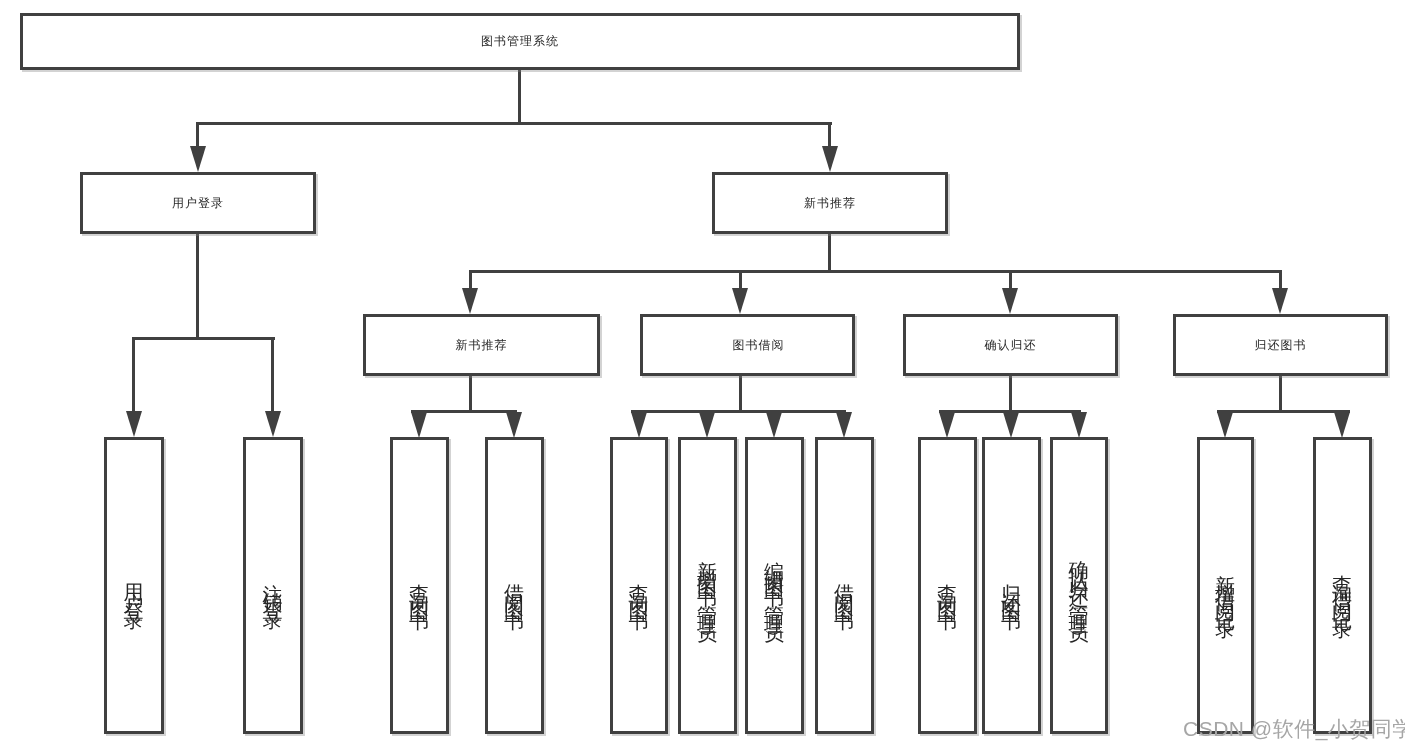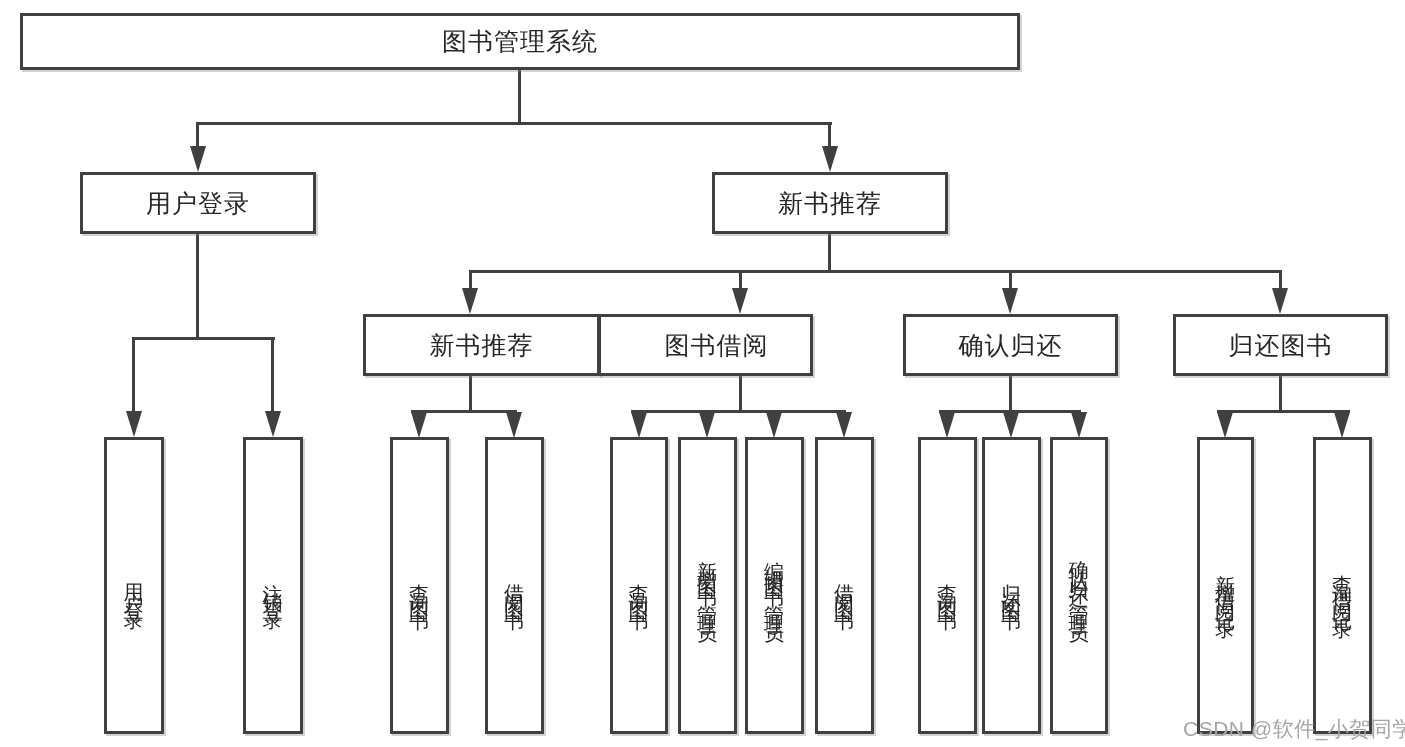--- a/index.html
+++ b/index.html
@@ -16,34 +16,34 @@
     position: absolute;
     box-sizing: border-box;
     background: #ffffff;
     border: 3px solid #404040;
     display: flex;
     align-items: center;
     justify-content: center;
     box-shadow: 2px 2px 0 rgba(130,130,130,0.35);
     z-index: 2;
   }
-  .hbox { font-size: 25px; letter-spacing: 1px; }
+  .hbox { font-size: 12px; letter-spacing: 1px; }
   .vbox {
     writing-mode: vertical-rl;
     text-orientation: mixed;
     font-size: 20px;
     letter-spacing: 9px;
     line-height: 1;
   }
   
   .b-root { left: 20px;  top: 13px;  width: 1000px; height: 57px; }
   .b-ul   { left: 80px;  top: 172px; width: 236px;  height: 62px; }
   .b-bm   { left: 712px; top: 172px; width: 236px;  height: 62px; }
   .b-nb   { left: 363px; top: 314px; width: 237px;  height: 62px; }
-  .b-bb   { left: 598px; top: 314px; width: 215px;  height: 62px; padding-left: 22px; }
+  .b-bb   { left: 640px; top: 314px; width: 215px;  height: 62px; padding-left: 22px; }
   .b-cb   { left: 903px; top: 314px; width: 215px;  height: 62px; }
   .b-br   { left: 1173px;top: 314px; width: 215px;  height: 62px; }
   .leaf   { top: 437px; height: 297px; }
   .l1  { left: 104px;  width: 60px; }
   .l2  { left: 243px;  width: 60px; }
   .l3  { left: 390px;  width: 59px; }
   .l4  { left: 485px;  width: 59px; }
   .l5  { left: 610px;  width: 58px; }
   .l6  { left: 678px;  width: 59px; }
   .l7  { left: 745px;  width: 59px; }

